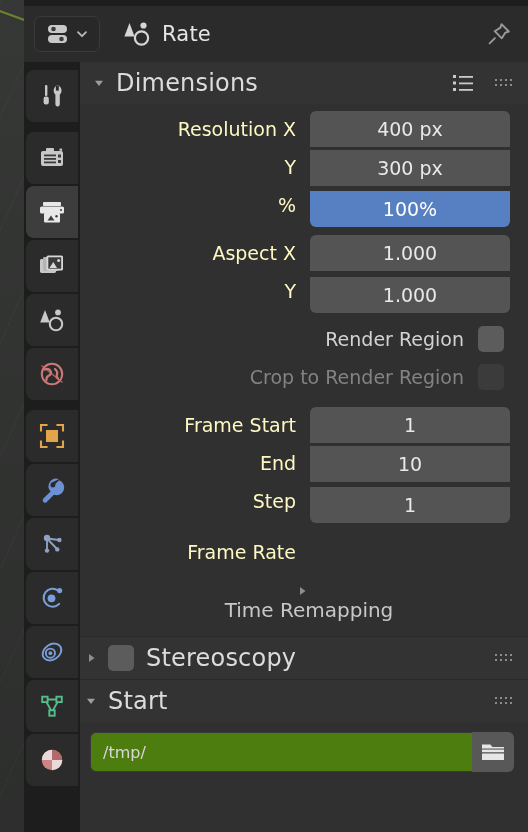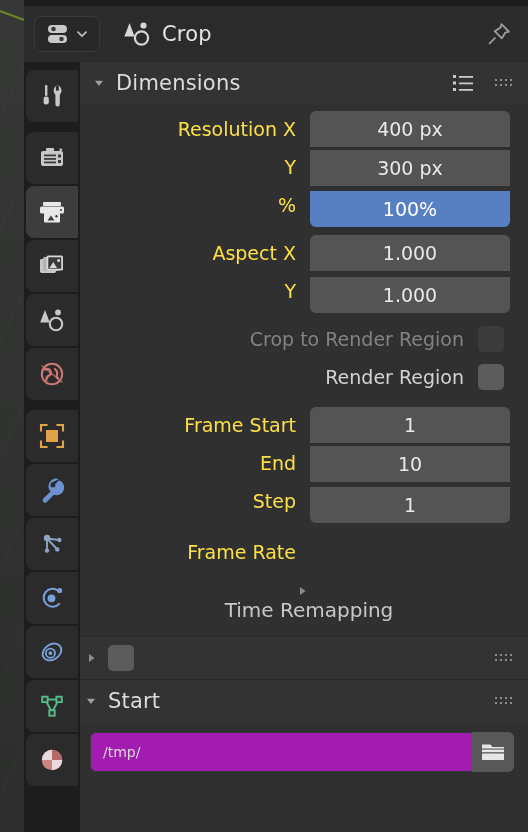--- a/index.html
+++ b/index.html
@@ -106,33 +106,33 @@
   
   .panel-head {
     display: flex; align-items: center;
     height: 42px;
     padding: 0 14px 0 12px;
     background: #333333;
     cursor: pointer;
   }
   .panel-head .tri { margin-right: 10px; flex: 0 0 auto; }
   .panel-head .title {
-    color: #dcdcdc; font-size: 21px; letter-spacing: .2px;
+    color: #dcdcdc; font-size: 24px; letter-spacing: .2px;
   }
   .panel-head .right-icons {
     margin-left: auto; display: flex; align-items: center; gap: 18px;
   }
 
   .panel-body { background: #303030; padding: 6px 18px 8px 0; }
 
   
   .row { display: flex; align-items: center; height: 38px; }
   .row .lab {
     width: 230px; text-align: right; padding-right: 14px;
-    color: #fde047; font-size: 19px; white-space: nowrap;
+    color: #fef9c3; font-size: 19px; white-space: nowrap;
   }
   .row .field { flex: 1; }
 
   .numfield {
     height: 36px;
     background: #545454;
     color: #e9e9e9;
     font-size: 19px;
     display: flex; align-items: center; justify-content: center;
     cursor: ew-resize;
@@ -183,25 +183,25 @@
   .subpanel-row .tri { margin-right: 14px; }
   .subpanel-row .title { color: #c8c8c8; font-size: 20px; }
 
   .pathrow {
     display: flex; align-items: center;
     padding: 10px 14px 10px 10px;
     background: #303030;
   }
   .pathfield {
     flex: 1; height: 40px;
-    background: #a21caf;
+    background: #4d7c0f;
     border: 1px solid #3a3a3a;
     border-right: none;
     border-radius: 6px 0 0 6px;
-    color: #d8d8d8; font-size: 14px;
+    color: #d8d8d8; font-size: 16px;
     display: flex; align-items: center;
     padding-left: 12px;
     cursor: text;
   }
   .folder-btn {
     width: 42px; height: 40px;
     background: #585858;
     border-radius: 0 6px 6px 0;
     display: flex; align-items: center; justify-content: center;
     cursor: pointer;
@@ -236,21 +236,21 @@
           <path d="M3 5.2 L7 9.2 L11 5.2" stroke="#b9b9b9" stroke-width="1.8" fill="none" stroke-linecap="round" stroke-linejoin="round"></path>
         </svg>
       </div>
 
       <svg class="scene-icon" viewBox="0 0 30 30">
         <path d="M7.5 4 L12.6 17.4 L2.4 17.4 Z" fill="#d6d6d6"></path>
         <circle cx="19.5" cy="19" r="6.6" fill="none" stroke="#d6d6d6" stroke-width="2.2"></circle>
         <circle cx="21.5" cy="6.5" r="3.1" fill="#d6d6d6"></circle>
       </svg>
 
-      <span class="scene-name">Crop</span>
+      <span class="scene-name">Rate</span>
 
       <div class="pin-btn">
         <svg width="28" height="28" viewBox="0 0 28 28">
           <g fill="none" stroke="#9a9a9a" stroke-width="1.9" stroke-linejoin="round" stroke-linecap="round">
             <path d="M16.5 4.2 L23.8 11.5 L20.4 12.6 L16.8 18.3 L9.7 11.2 L15.4 7.6 Z"></path>
             <path d="M9.9 18.1 L4.6 23.4"></path>
           </g>
         </svg>
       </div>
     </div>
@@ -454,26 +454,26 @@
         <div class="row">
           <div class="lab">Y</div>
           <div class="field">
             <div class="numfield bot">1.000</div>
           </div>
         </div>
 
         <div class="gap"></div>
 
         <div class="checkrow">
+          <div class="lab">Render Region</div>
+          <div class="checkbox"></div>
+        </div>
+        <div class="checkrow">
           <div class="lab disabled">Crop to Render Region</div>
           <div class="checkbox disabled"></div>
-        </div>
-        <div class="checkrow">
-          <div class="lab">Render Region</div>
-          <div class="checkbox"></div>
         </div>
 
         <div class="gap"></div>
 
         <div class="row">
           <div class="lab">Frame Start</div>
           <div class="field">
             <div class="numfield top">1</div>
           </div>
         </div>
@@ -506,20 +506,21 @@
         </div>
       </div>
 
       <div class="divider"></div>
 
       <div class="panel-head" style="padding-left:4px">
         <svg class="tri" width="14" height="14" viewBox="0 0 14 14">
           <path d="M5 3 L5 11 L10.5 7 Z" fill="#8d8d8d"></path>
         </svg>
         <div class="checkbox inline" style="margin-right:12px"></div>
+        <span class="title">Stereoscopy</span>
         <div class="right-icons">
           <svg width="20" height="14" viewBox="0 0 20 14">
             <g fill="#8c8c8c">
               <rect x="1" y="3" width="2" height="2"></rect>
                 <rect x="6" y="3" width="2" height="2"></rect>
               <rect x="11" y="3" width="2" height="2"></rect>
                 <rect x="16" y="3" width="2" height="2"></rect>
               <rect x="1" y="8" width="2" height="2"></rect>
                 <rect x="6" y="8" width="2" height="2"></rect>
               <rect x="11" y="8" width="2" height="2"></rect>

